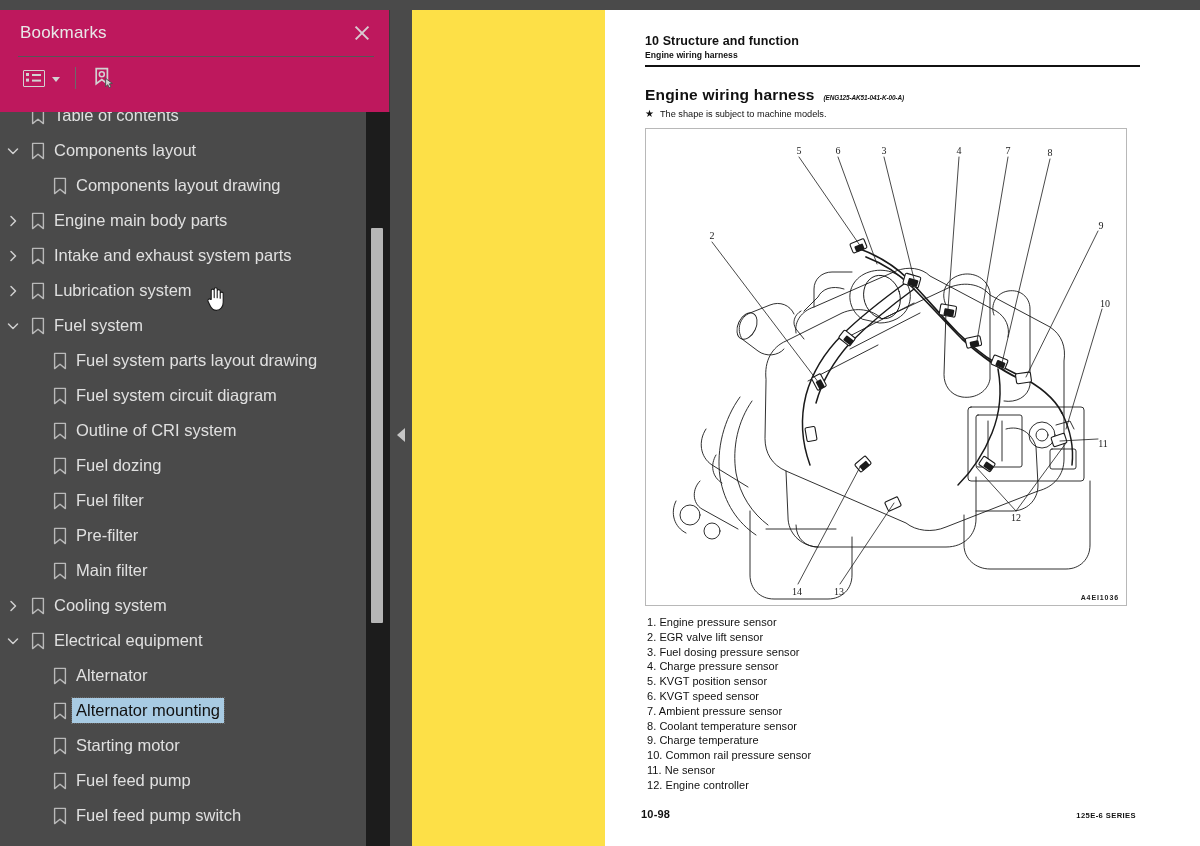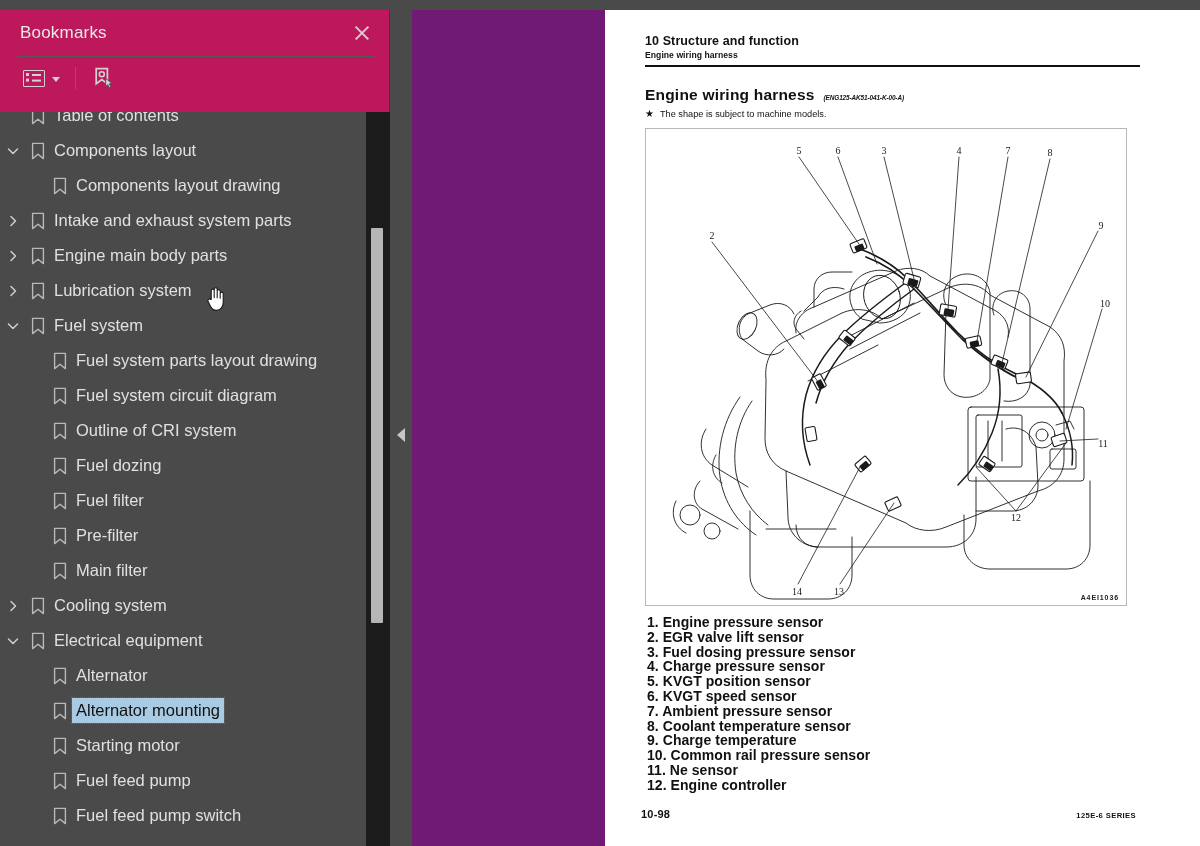--- a/index.html
+++ b/index.html
@@ -136,21 +136,21 @@
   .bm-thumb {
     position: absolute; left: 5px; top: 116px;
     width: 12px; height: 395px;
     background: #b6b6b6; border-radius: 1px;
   }
 
   
   .viewer {
     position: absolute; left: 390px; top: 10px;
     width: 810px; height: 836px;
-    background: #701a75;
+    background: #fde047;
   }
   .gutter {
     position: absolute; left: 0; top: 0;
     width: 22px; height: 836px; background: #4a4a4a;
   }
   .collapse-handle {
     position: absolute; left: 7px; top: 418px;
     width: 0; height: 0;
     border-top: 7px solid transparent;
     border-bottom: 7px solid transparent;
@@ -206,22 +206,22 @@
   .fig-code {
     position: absolute; right: 7px; bottom: 4px;
     font-size: 7px; font-weight: bold; letter-spacing: .9px;
     color: #222;
   }
 
   .legend {
     margin-top: 9px; padding-left: 2px;
   }
   .legend-item {
-    font-size: 14px; line-height: 14.8px; color: #111;
-    white-space: nowrap; letter-spacing: .05px; font-weight: bold;
+    font-size: 11px; line-height: 14.8px; color: #111;
+    white-space: nowrap; letter-spacing: .05px;
   }
 
   .footer {
     position: absolute; left: 36px; top: 798px; width: 495px;
     display: flex; justify-content: space-between; align-items: flex-end;
   }
   .foot-left { font-size: 11px; font-weight: bold; letter-spacing: .2px; }
   .foot-right { font-size: 7.6px; font-weight: bold; letter-spacing: .4px; }
 
   
@@ -302,35 +302,35 @@
             <div class="twisty">
               <svg width="14" height="14" viewBox="0 0 14 14">
                 <path d="M5 2.5 L9.5 7 L5 11.5" fill="none" stroke="#cfcfcf" stroke-width="1.5" stroke-linecap="round" stroke-linejoin="round"></path>
               </svg>
             </div>
             <div class="bm-ico">
               <svg width="14" height="18" viewBox="0 0 14 18">
                 <path d="M1.6 1.4 h10.8 v15.2 l-5.4 -4.4 -5.4 4.4 z" fill="none" stroke="#b9b9b9" stroke-width="1.4" stroke-linejoin="round"></path>
               </svg>
             </div>
-            <div class="bm-label ">Intake and exhaust system parts</div>
+            <div class="bm-label ">Engine main body parts</div>
           </div>
           <div class="bm-row">
             <div style="width: 0px; min-width: 0px;"></div>
             <div class="twisty">
               <svg width="14" height="14" viewBox="0 0 14 14">
                 <path d="M5 2.5 L9.5 7 L5 11.5" fill="none" stroke="#cfcfcf" stroke-width="1.5" stroke-linecap="round" stroke-linejoin="round"></path>
               </svg>
             </div>
             <div class="bm-ico">
               <svg width="14" height="18" viewBox="0 0 14 18">
                 <path d="M1.6 1.4 h10.8 v15.2 l-5.4 -4.4 -5.4 4.4 z" fill="none" stroke="#b9b9b9" stroke-width="1.4" stroke-linejoin="round"></path>
               </svg>
             </div>
-            <div class="bm-label ">Engine main body parts</div>
+            <div class="bm-label ">Intake and exhaust system parts</div>
           </div>
           <div class="bm-row">
             <div style="width: 0px; min-width: 0px;"></div>
             <div class="twisty">
               <svg width="14" height="14" viewBox="0 0 14 14">
                 <path d="M5 2.5 L9.5 7 L5 11.5" fill="none" stroke="#cfcfcf" stroke-width="1.5" stroke-linecap="round" stroke-linejoin="round"></path>
               </svg>
             </div>
             <div class="bm-ico">
               <svg width="14" height="18" viewBox="0 0 14 18">

